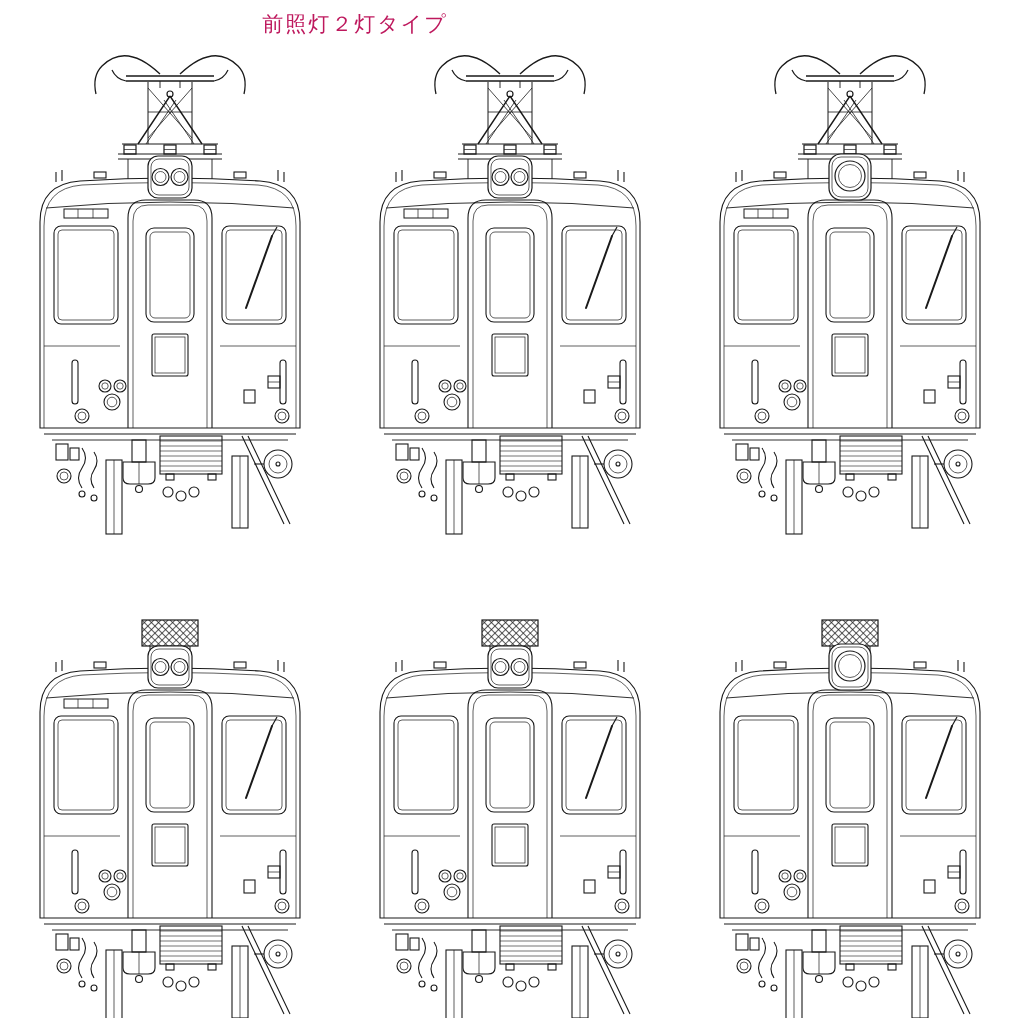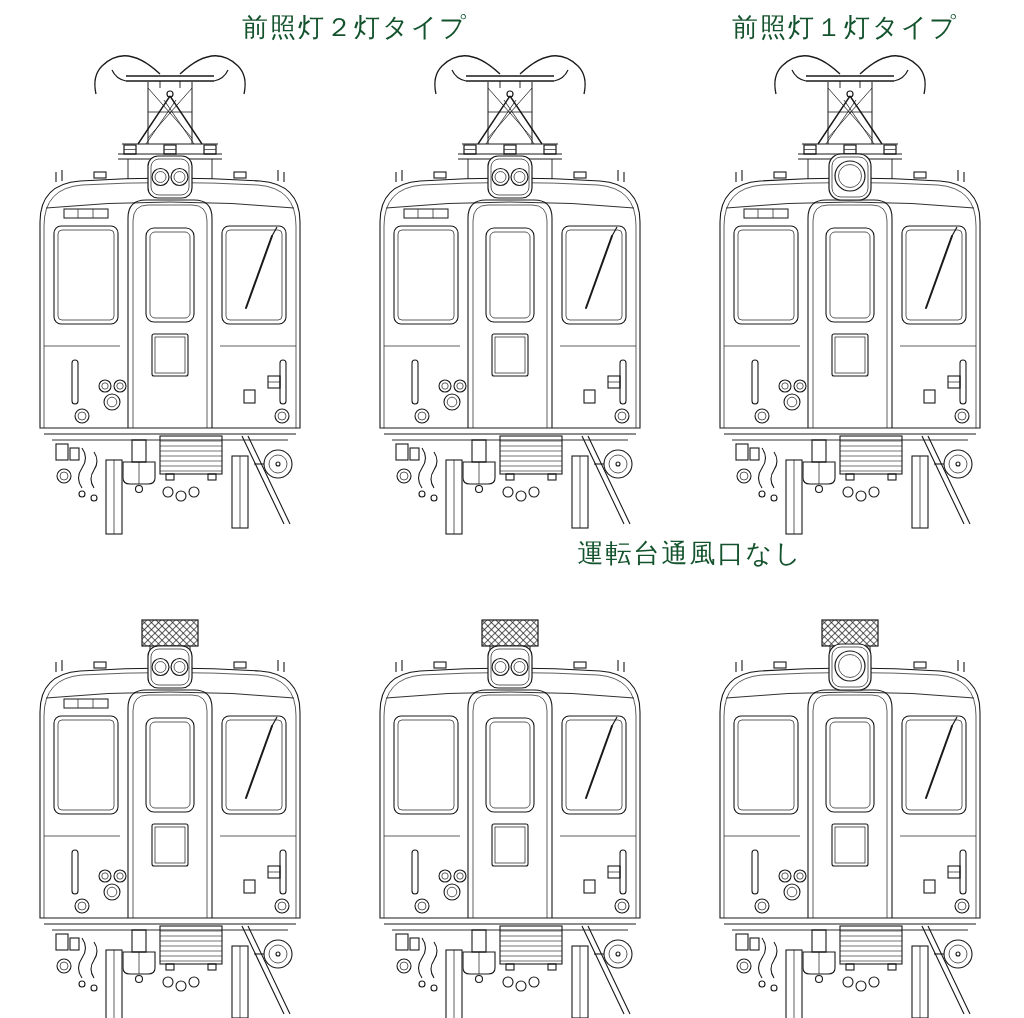--- a/index.html
+++ b/index.html
@@ -2,21 +2,21 @@
 <html><head>
 <meta charset="utf-8">
 <style>
   html,body{margin:0;padding:0;background:#fff;}
   .sheet{
     position:relative;width:1024px;height:1018px;overflow:hidden;background:#ffffff;
     font-family:"DejaVu Sans","Liberation Sans",sans-serif;color:#1a1a1a;
   }
   .lbl{
     position:absolute;transform:translateX(-50%);
-    font-size:26px;letter-spacing:2px;white-space:nowrap;color:#14532d;
+    font-size:21px;letter-spacing:2px;white-space:nowrap;color:#be185d;
   }
   .cell{position:absolute;margin:0;padding:0;}
   .cell svg{display:block;}
 </style>
 </head>
 <body>
 
 <svg width="0" height="0" style="position:absolute" aria-hidden="true">
   <defs>
     <pattern id="hatchA" width="5" height="5" patternUnits="userSpaceOnUse" patternTransform="rotate(45)">
@@ -141,22 +141,20 @@
     <g id="cab-vent" stroke="#1a1a1a" fill="none" stroke-width="1">
       <rect x="54" y="179" width="44" height="9"></rect>
       <path d="M68 179 V188 M83 179 V188" stroke-width="0.7"></path>
     </g>
   </defs>
 </svg>
 
 <div class="sheet">
 
   <div class="lbl" style="left:355px;top:10px">前照灯２灯タイプ</div>
-  <div class="lbl" style="left:845px;top:10px">前照灯１灯タイプ</div>
-  <div class="lbl" style="left:690px;top:536px">運転台通風口なし</div>
 
   <figure class="cell" style="left:10px;top:30px">
     <svg viewBox="0 0 320 505" width="320" height="505">
         <use href="#train-body" xlink:href="#train-body"></use>
         <use href="#pantograph" xlink:href="#pantograph"></use>
         <use href="#headlight-2" xlink:href="#headlight-2"></use>
         <use href="#cab-vent" xlink:href="#cab-vent"></use>
       </svg>
   </figure>
   <figure class="cell" style="left:350px;top:30px">

